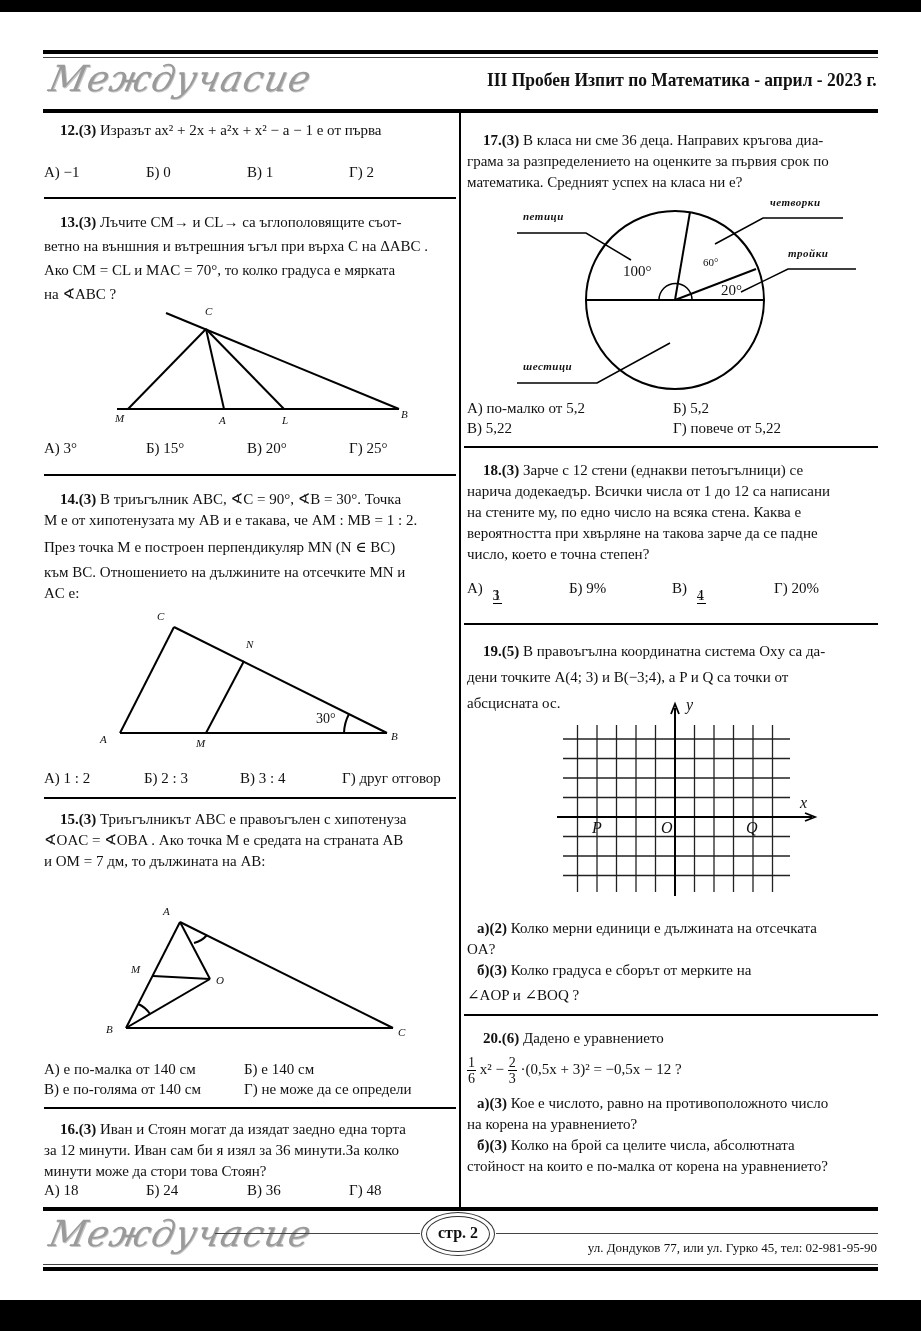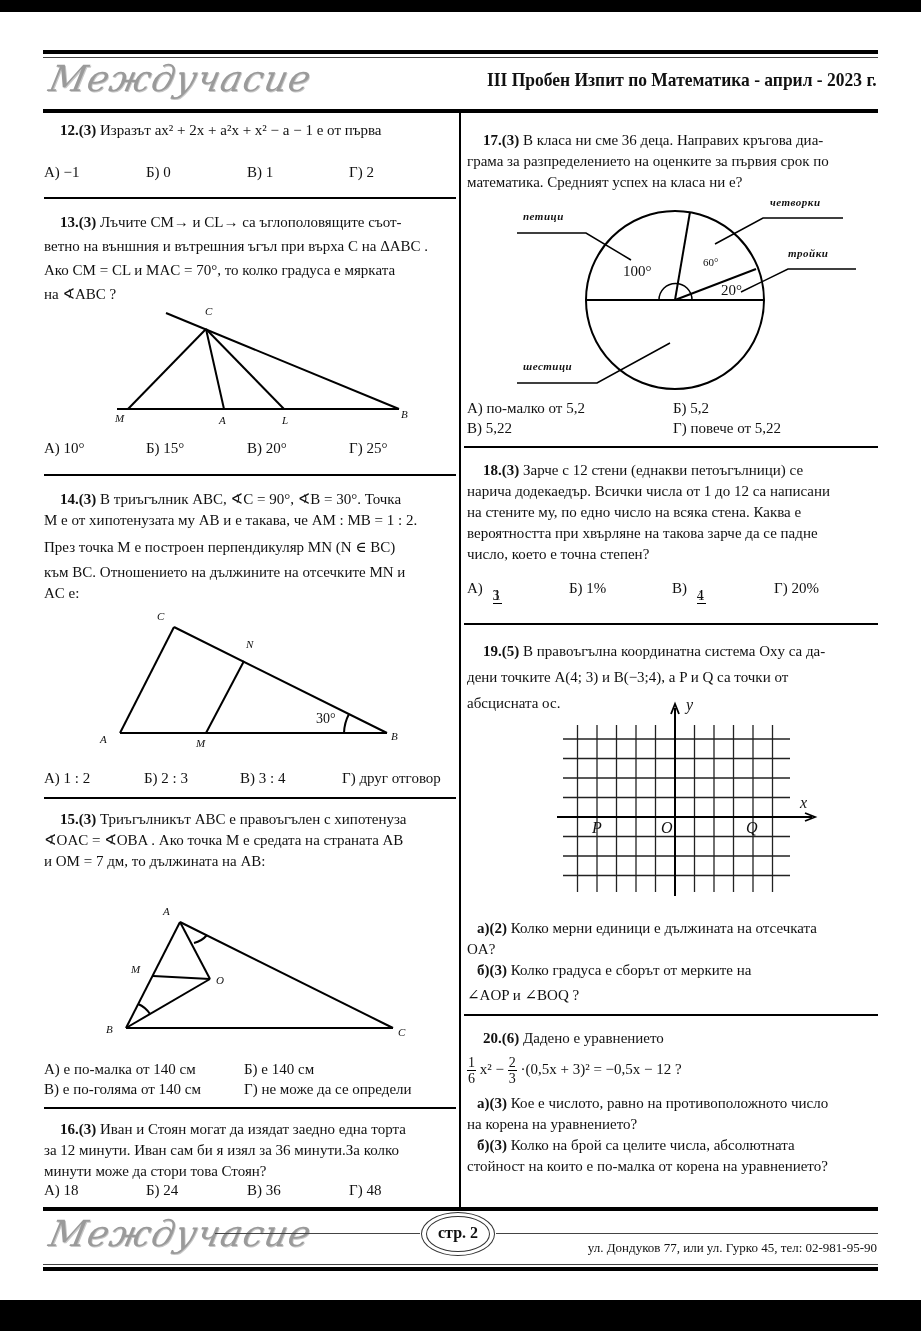--- a/index.html
+++ b/index.html
@@ -87,21 +87,21 @@
     <line x1="206" y1="329" x2="224" y2="409"></line>
     <line x1="206" y1="329" x2="284" y2="409"></line>
   </g>
 </svg>
 <span class="lbl" style="left:205px;top:305px;">C</span>
 <span class="lbl" style="left:115px;top:412px;">M</span>
 <span class="lbl" style="left:219px;top:414px;">A</span>
 <span class="lbl" style="left:282px;top:414px;">L</span>
 <span class="lbl" style="left:401px;top:408px;">B</span>
 <div class="opts" style="left:44px;top:440px;">
-  <span style="left:0">А) 10°</span>
+  <span style="left:0">А) 3°</span>
   <span style="left:102px">Б) 15°</span>
   <span style="left:203px">В) 20°</span>
   <span style="left:305px">Г) 25°</span>
 </div>
 <div class="sep" style="left:44px;top:474px;width:412px;"></div>
 
 <div class="q" style="left:44px;top:489px;width:408px;line-height:21px;">
   <div style="text-indent:16px;"><span class="num">14.(3)</span> <span>В триъгълник ABC, ∢C = 90°, ∢B = 30°. Точка</span></div>
   <div>M е от хипотенузата му AB и е такава, че AM : MB = 1 : 2.</div>
   <div style="margin-top:6px;">През точка M е построен перпендикуляр MN (N ∈ BC)</div>
@@ -213,21 +213,21 @@
   <div><span>нарича</span> <span class="i">додекаедър</span><span>. Всички числа от 1 до 12 са написани</span></div>
   <div>на стените му, по едно число на всяка стена. Каква е</div>
   <div>вероятността при хвърляне на такова зарче да се падне</div>
   <div>число, което е точна степен?</div>
 </div>
 <div class="opts" style="left:467px;top:570px;height:40px;">
   <span style="left:0;top:10px">
     <span style="position:static">А)</span>
     <span class="frac" style="position:relative;top:-2px;margin-left:6px;"><span class="n">1</span><span class="d">3</span></span>
   </span>
-  <span style="left:102px;top:10px">Б) 1%</span>
+  <span style="left:102px;top:10px">Б) 9%</span>
   <span style="left:205px;top:10px">
     <span style="position:static">В)</span>
     <span class="frac" style="position:relative;top:-2px;margin-left:6px;"><span class="n">1</span><span class="d">4</span></span>
   </span>
   <span style="left:307px;top:10px">Г) 20%</span>
 </div>
 <div class="sep" style="left:464px;top:623px;width:414px;"></div>
 
 <div class="q" style="left:467px;top:638px;width:410px;line-height:26px;">
   <div style="text-indent:16px;"><span class="num">19.(5)</span> <span>В правоъгълна координатна система Oxy са да-</span></div>

